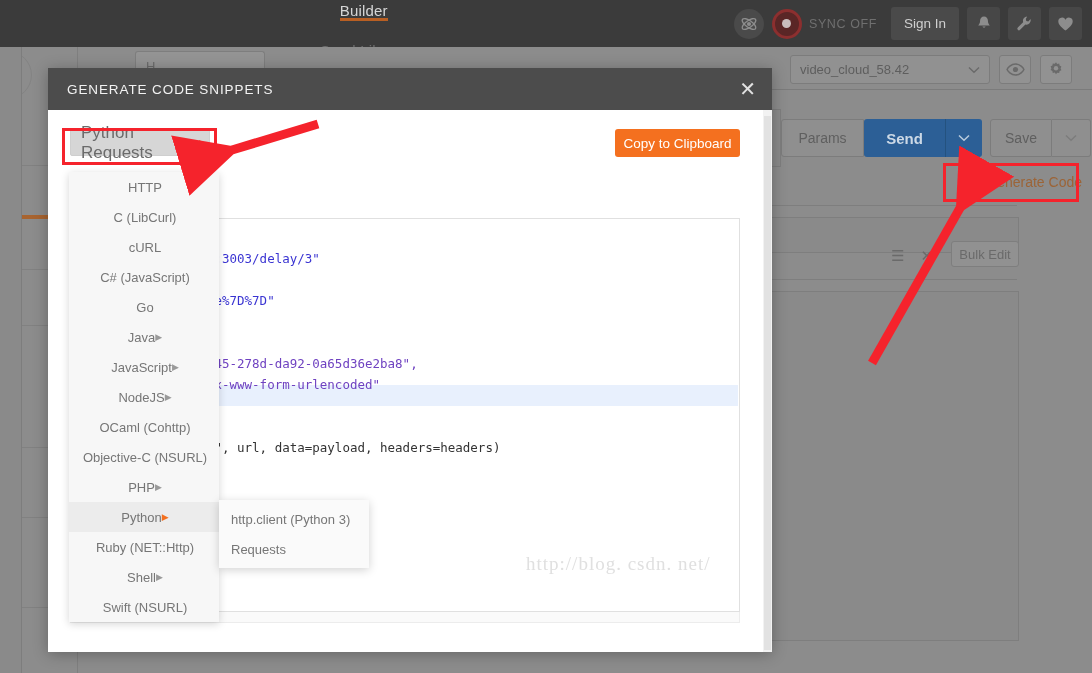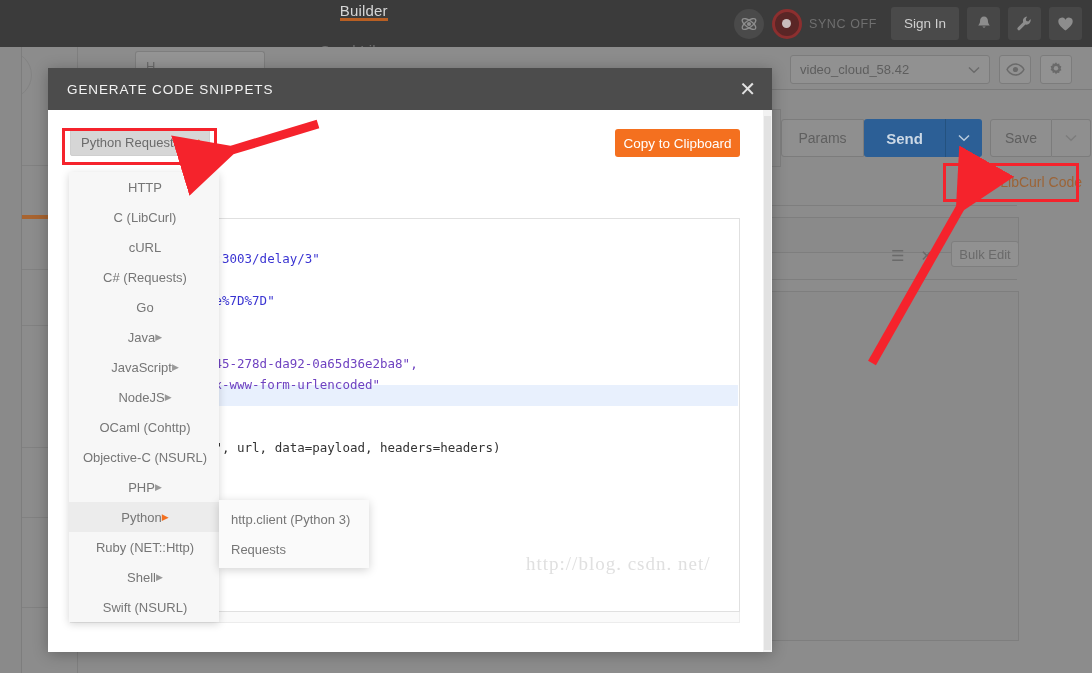--- a/index.html
+++ b/index.html
@@ -150,21 +150,21 @@
     padding: 0 16px 0 19px;
   }
   .modal-title { font-size: 13.5px; letter-spacing: .9px; }
   .modal-close { font-size: 20px; color: #e2e2e2; cursor: pointer; line-height: 1; font-weight: 300; }
   .modal-body { position: relative; height: 542px; padding: 0; }
 
   .lang-select {
     position: absolute; left: 22px; top: 19px; width: 140px; height: 27px;
     background: #d6d6d6; border: 1px solid #cfcfcf; border-radius: 2px;
     display: flex; align-items: center; justify-content: space-between;
-    padding: 0 8px 0 10px; font-size: 13px; color: #6b6b6b; cursor: pointer;
+    padding: 0 8px 0 10px; font-size: 17px; color: #6b6b6b; cursor: pointer;
   }
   .copy-btn {
     position: absolute; left: 567px; top: 19px; width: 125px; height: 28px;
     background: #f4701f; border-radius: 3px; color: #fff; font-size: 13.5px;
     display: flex; align-items: center; justify-content: center; cursor: pointer;
   }
 
   .code-panel {
     position: absolute; left: 22px; top: 108px; width: 670px; height: 394px;
     border: 1px solid #e0e0e0; background: #fff; overflow: hidden;
@@ -340,21 +340,21 @@
       <div class="save-btn">
         <span>Save</span>
       </div>
       <div class="save-caret">
         <svg width="12" height="8" viewBox="0 0 12 8">
           <path d="M1 1.5L6 6.3l5-4.8" fill="none" stroke="#7c7c7c" stroke-width="1.4"></path>
         </svg>
       </div>
 
       <div class="generate-code">
-        <span>LibCurl Code</span>
+        <span>Generate Code</span>
       </div>
 
       <div class="bg-line" style="left:56px; top:158px; width:882px; height:1px;"></div>
       <div class="bg-box" style="left:56px; top:170px; width:884px; height:36px;"></div>
 
       <div class="kv-icons">
         <span class="kv-icon">☰</span>
         <span class="kv-icon">✕</span>
       </div>
       <div class="bulk-edit">
@@ -415,21 +415,21 @@
     <div class="dd-item">
       <span>HTTP</span>
     </div>
     <div class="dd-item">
       <span>C (LibCurl)</span>
     </div>
     <div class="dd-item">
       <span>cURL</span>
     </div>
     <div class="dd-item">
-      <span>C# (Requests)</span>
+      <span>C# (JavaScript)</span>
     </div>
     <div class="dd-item">
       <span>Go</span>
     </div>
     <div class="dd-item">
       <span>Java</span>
       <span class="dd-arrow">▶</span>
     </div>
     <div class="dd-item">
       <span>JavaScript</span>

